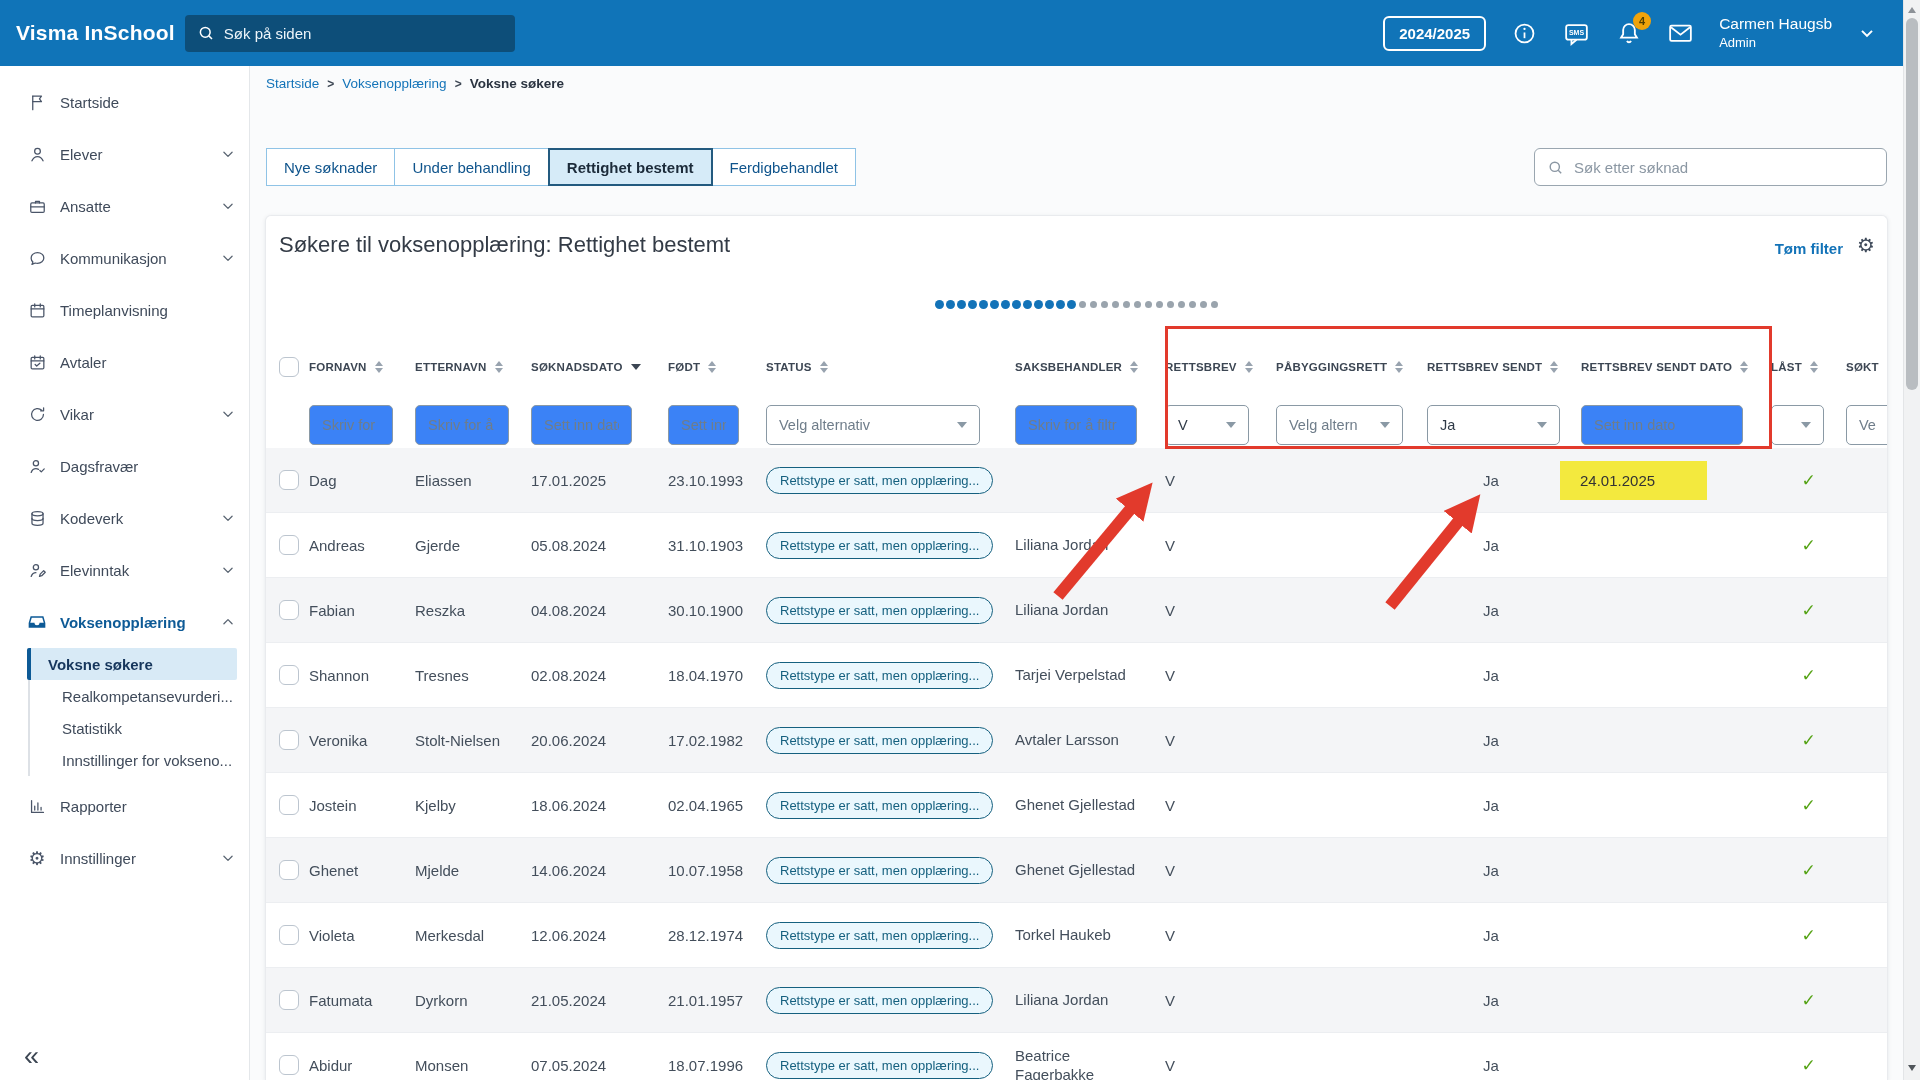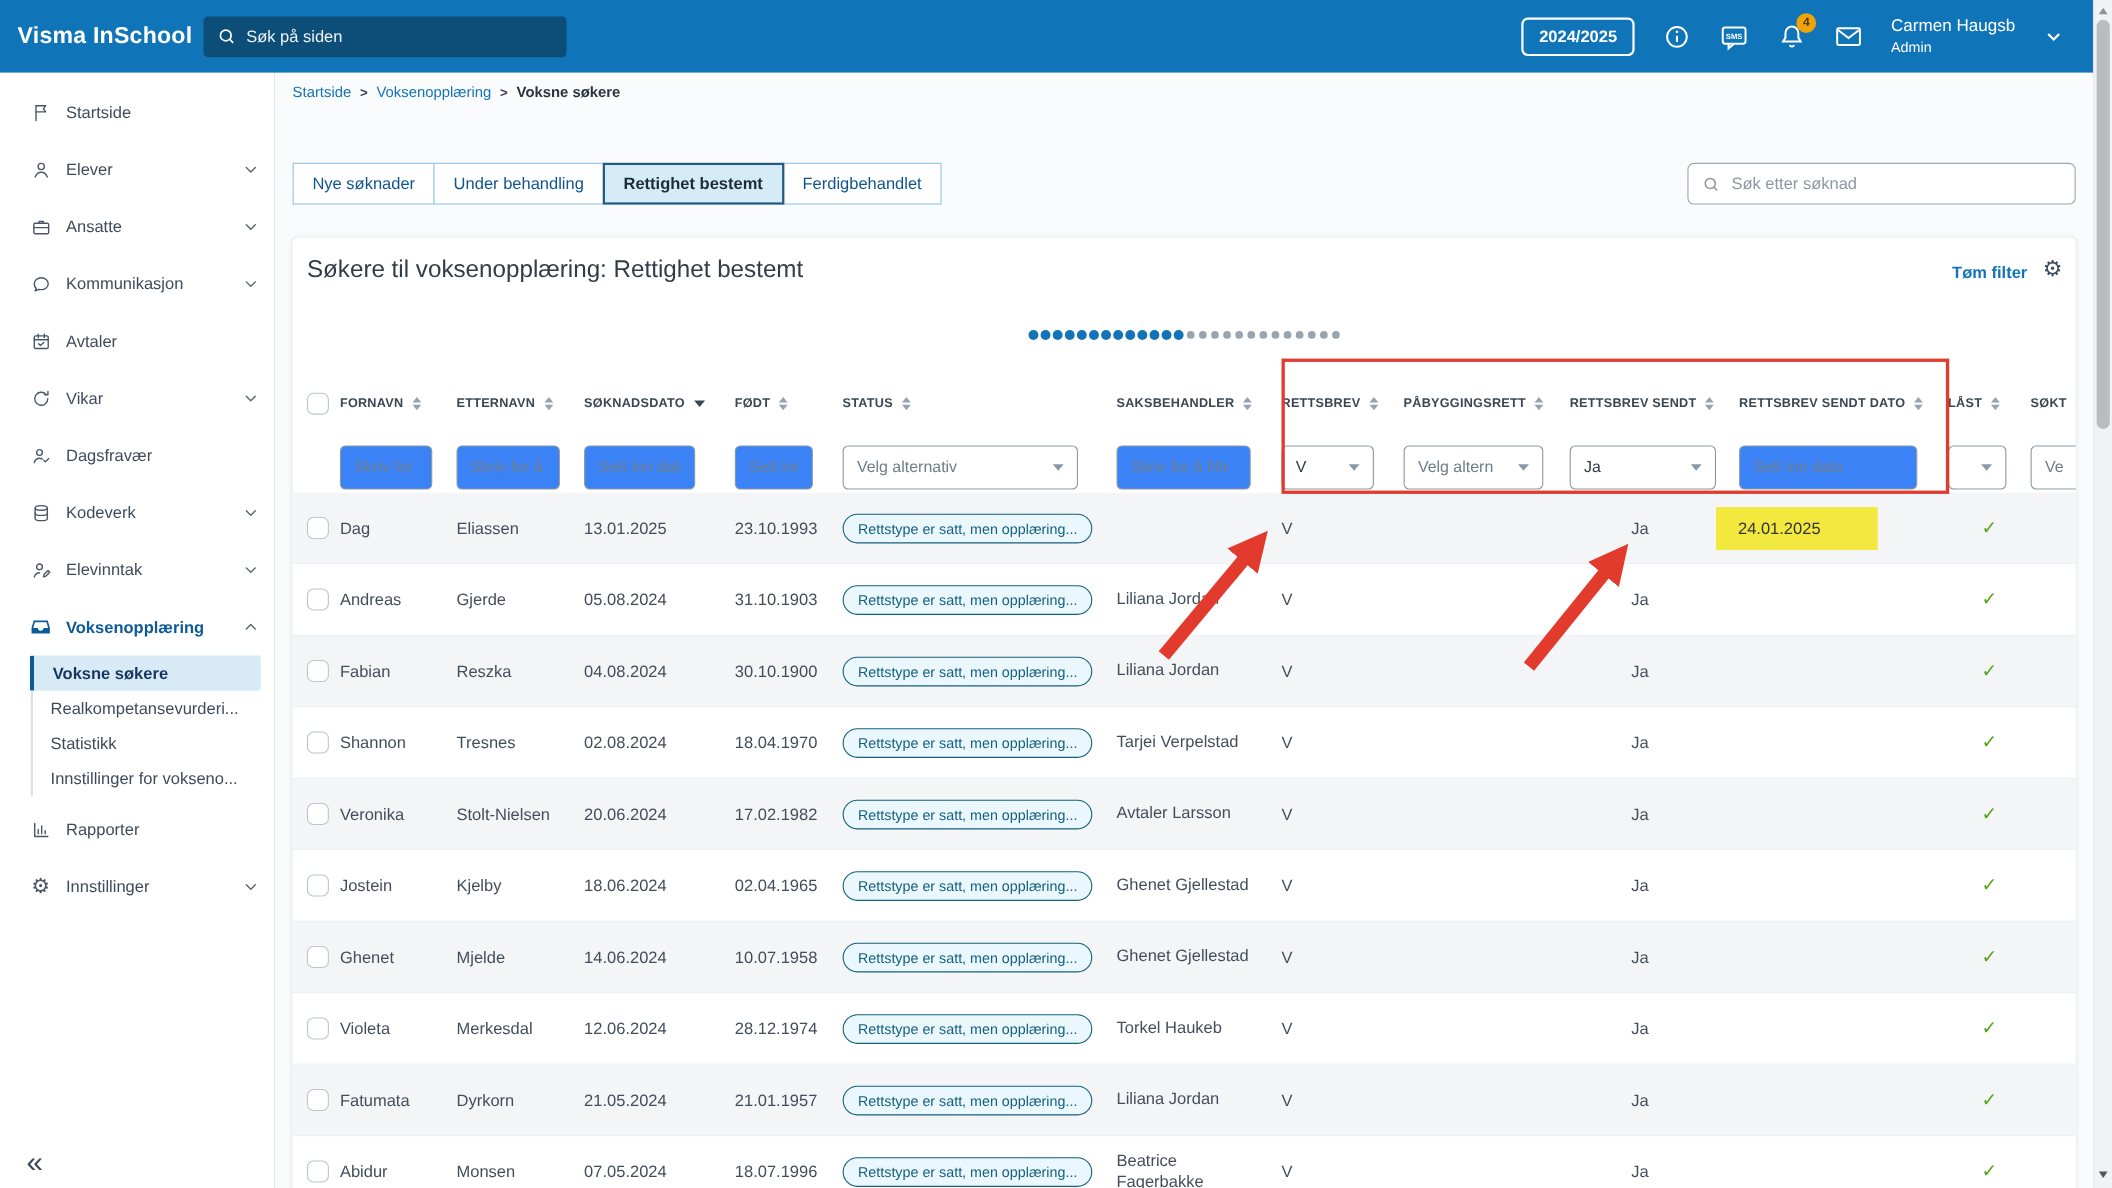--- a/index.html
+++ b/index.html
@@ -24,21 +24,21 @@
 
   
   .sidebar { position:absolute; left:0; top:66px; width:250px; bottom:0; background:#fff; border-right:1px solid #e4e7ea; padding-top:10px; z-index:5; }
   .side-item { height:52px; display:flex; align-items:center; padding:0 14px 0 27px; color:#3f4a5a; font-size:15px; cursor:pointer; }
   .side-icon { width:20px; height:20px; margin-right:13px; display:grid; place-items:center; color:#4a5568; }
   .side-label { flex:1; white-space:nowrap; overflow:hidden; }
   .side-chev { color:#5a6572; display:grid; place-items:center; }
   .side-item.active { color:#0d5a96; font-weight:700; }
   .side-item.active .side-icon { color:#0d5a96; }
   .side-sub { margin:0 12px 4px 28px; border-left:2px solid #dde1e6; display:flex; flex-direction:column; }
-  .sub-item { min-height:32px; display:flex; align-items:center; padding-left:16px; font-size:15px; color:#3f4a5a; cursor:pointer; }
+  .sub-item { min-height:32px; display:flex; align-items:center; padding-left:32px; font-size:15px; color:#3f4a5a; cursor:pointer; }
   .sub-item.active { background:#d8eaf6; border-left:4px solid #0d5a96; margin-left:-3px; padding-left:17px; font-weight:700; color:#16365c; border-radius:2px; }
   .collapse-btn { position:absolute; left:24px; bottom:10px; font-size:27px; color:#3c4653; cursor:pointer; line-height:1; }
 
   
   .content { position:absolute; left:250px; top:66px; width:1653px; bottom:0; background:#fafbfc; }
   .breadcrumb { position:absolute; left:16px; top:10px; font-size:13.5px; display:flex; gap:8px; align-items:center; }
   .bc-link { color:#1373b8; cursor:pointer; }
   .bc-sep { color:#3c4653; font-weight:700; font-size:12px; }
   .bc-cur { color:#2a3340; font-weight:700; }
 
@@ -206,20 +206,29 @@
           <svg width="14" height="14" viewBox="0 0 24 24" fill="none" stroke="currentColor" stroke-width="1.6" stroke-linecap="round" stroke-linejoin="round">
             <path d="M5 9l7 7 7-7" stroke-width="2.2"></path>
           </svg>
         </span>
       </div>
       <div class="side-item">
         <span class="side-icon">
           <svg width="19" height="19" viewBox="0 0 24 24" fill="none" stroke="currentColor" stroke-width="1.6" stroke-linecap="round" stroke-linejoin="round">
             <rect x="4" y="5.5" width="16" height="14.5" rx="1.5"></rect>
             <path d="M4 10h16M8.5 3.5v4M15.5 3.5v4"></path>
+          </svg>
+        </span>
+        <span class="side-label">Timeplanvisning</span>
+      </div>
+      <div class="side-item">
+        <span class="side-icon">
+          <svg width="19" height="19" viewBox="0 0 24 24" fill="none" stroke="currentColor" stroke-width="1.6" stroke-linecap="round" stroke-linejoin="round">
+            <rect x="4" y="5.5" width="16" height="14.5" rx="1.5"></rect>
+            <path d="M4 10h16M8.5 3.5v4M15.5 3.5v4"></path>
             <path d="M9 14.5l2 2 4-3.5"></path>
           </svg>
         </span>
         <span class="side-label">Avtaler</span>
       </div>
       <div class="side-item">
         <span class="side-icon">
           <svg width="19" height="19" viewBox="0 0 24 24" fill="none" stroke="currentColor" stroke-width="1.6" stroke-linecap="round" stroke-linejoin="round">
             <path d="M19.5 12a7.5 7.5 0 1 1-2.2-5.3"></path>
             <path d="M19.7 3.6v3.8h-3.8"></path>
@@ -513,21 +522,21 @@
           </div>
         </div>
       </div>
     <div class="tbody" id="tbody">
         <div class="tr alt">
           <div class="td cb-cell" style="width: 43px;">
             <span class="checkbox"></span>
           </div>
           <div class="td " style="width: 106px;">Dag</div>
           <div class="td " style="width: 116px;">Eliassen</div>
-          <div class="td " style="width: 137px;">13.01.2025</div>
+          <div class="td " style="width: 137px;">17.01.2025</div>
           <div class="td " style="width: 98px;">23.10.1993</div>
           <div class="td " style="width: 249px;">
             <span class="pill">Rettstype er satt, men opplæring...</span>
           </div>
           <div class="td wrap" style="width: 150px;"></div>
           <div class="td " style="width: 111px;">V</div>
           <div class="td " style="width: 151px;"></div>
           <div class="td ja-pad" style="width: 154px;">Ja</div>
           <div class="td " style="width: 190px;">
             <span class="hl">24.01.2025</span>

